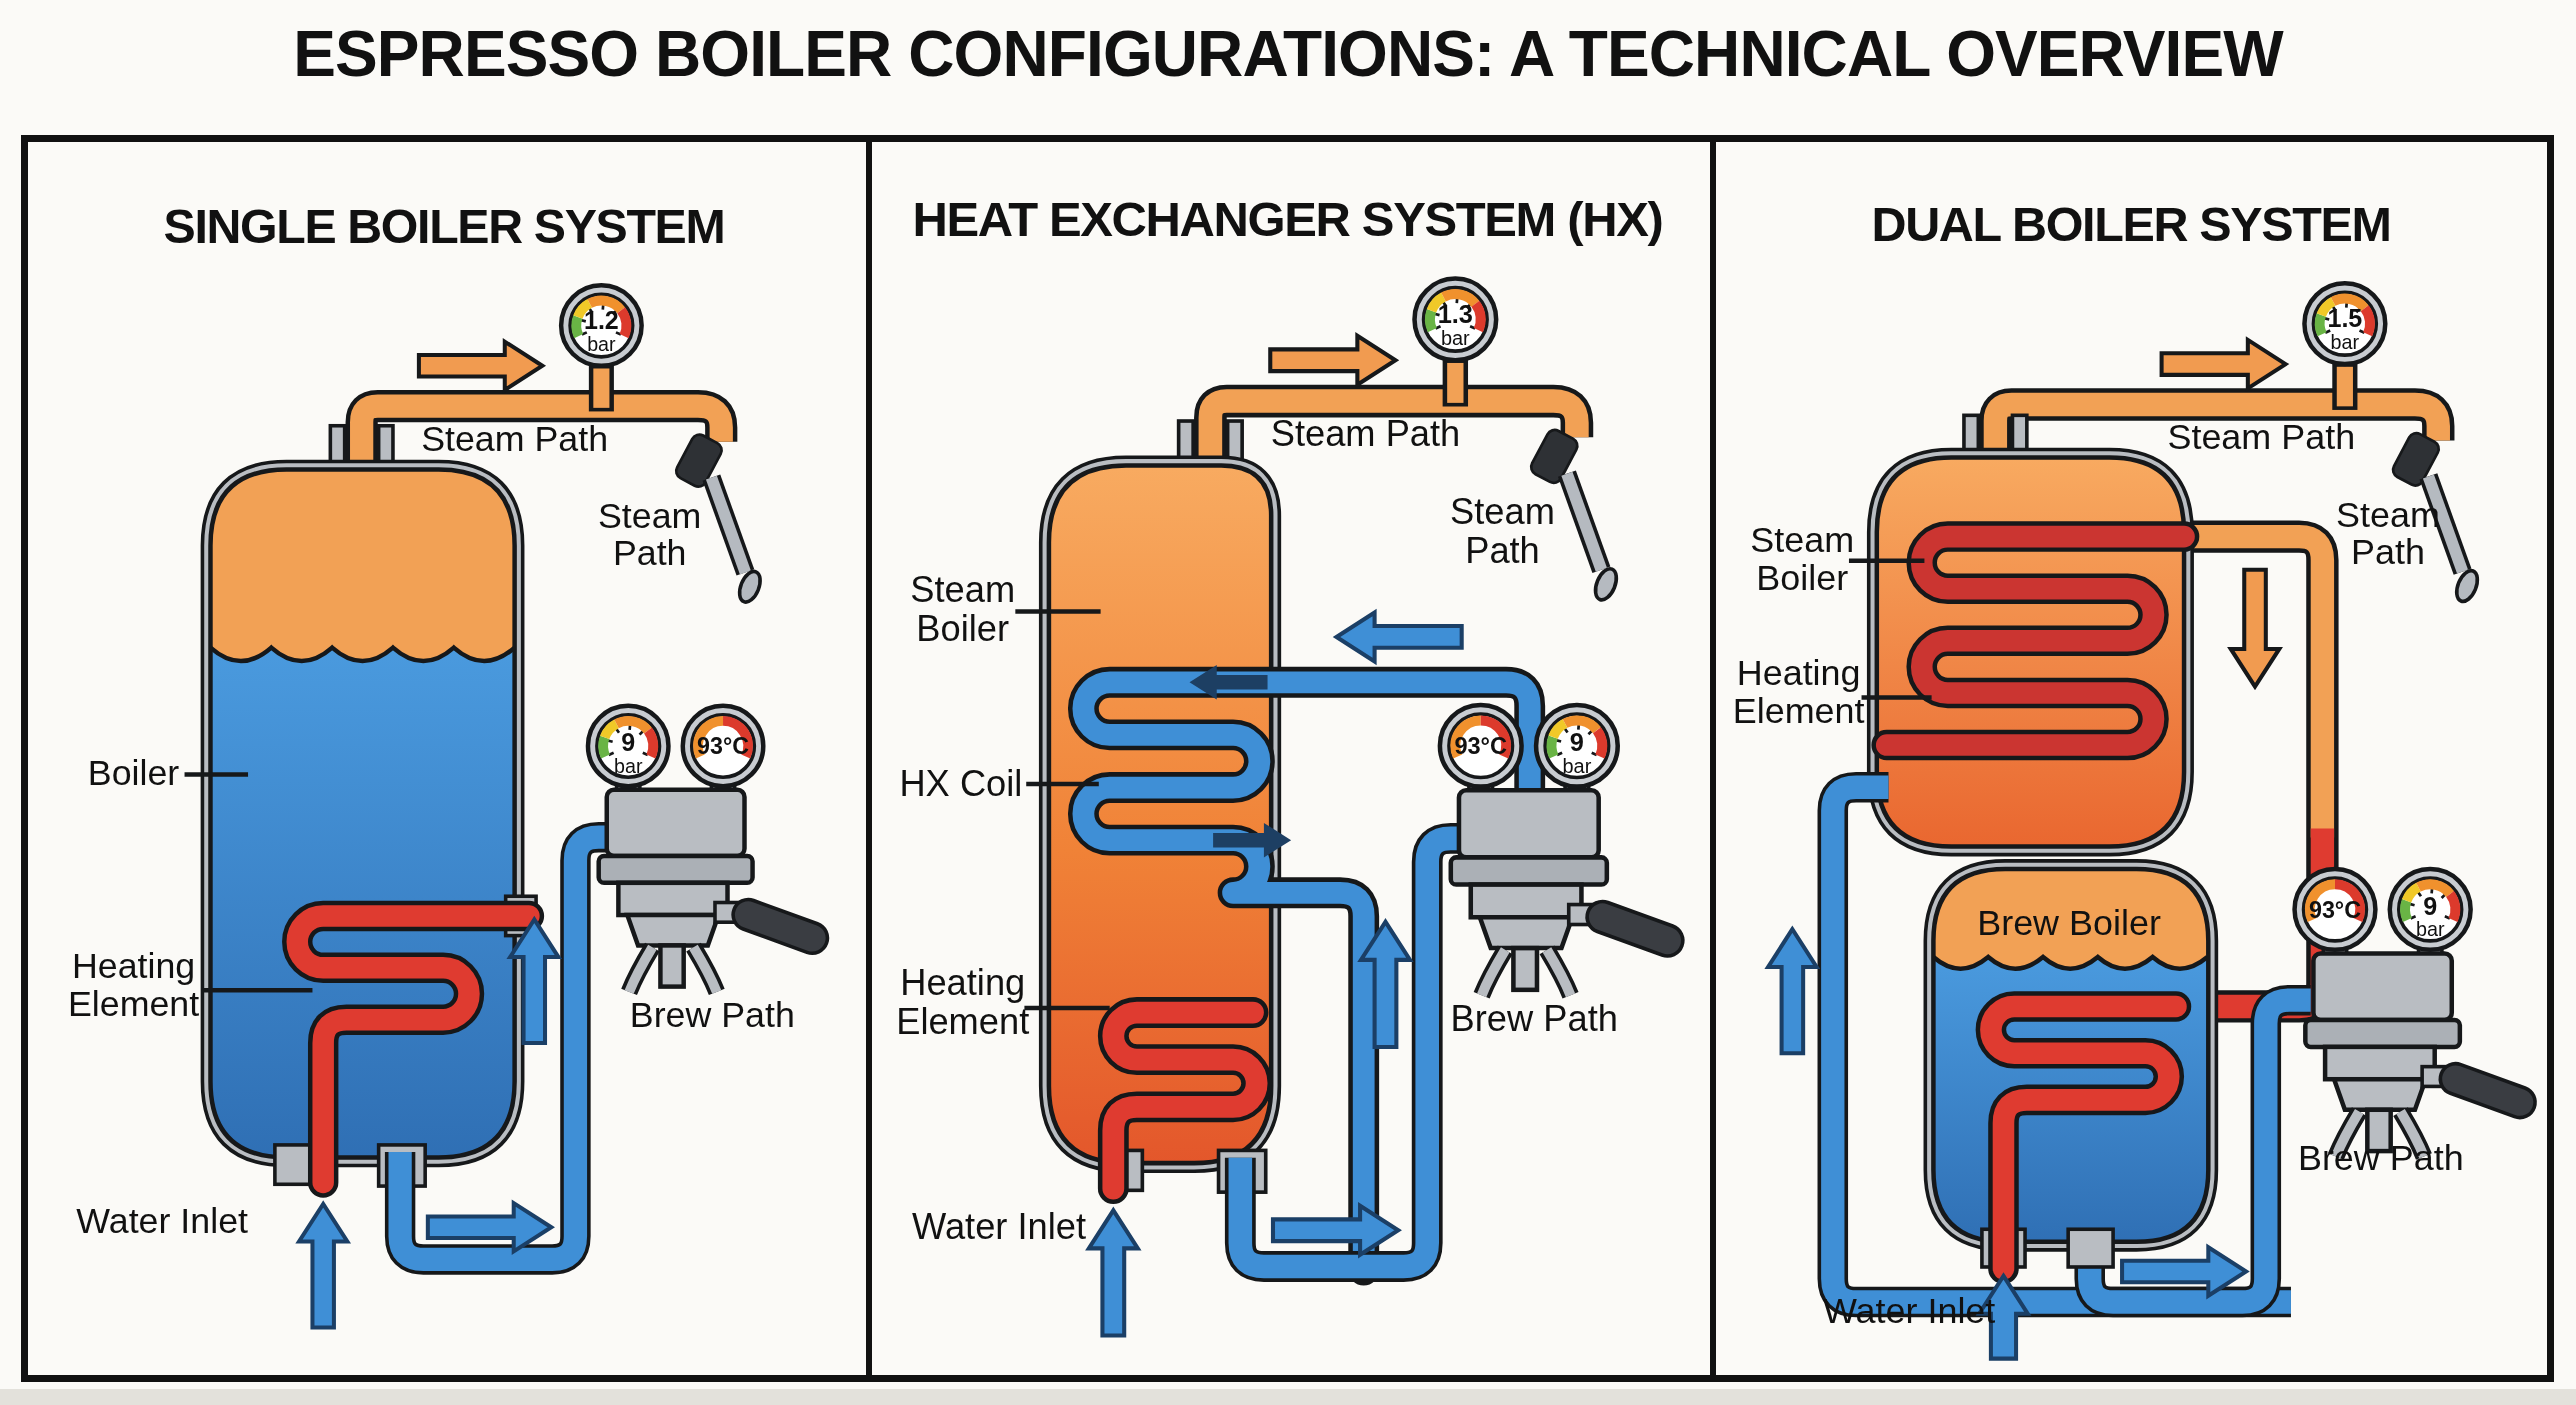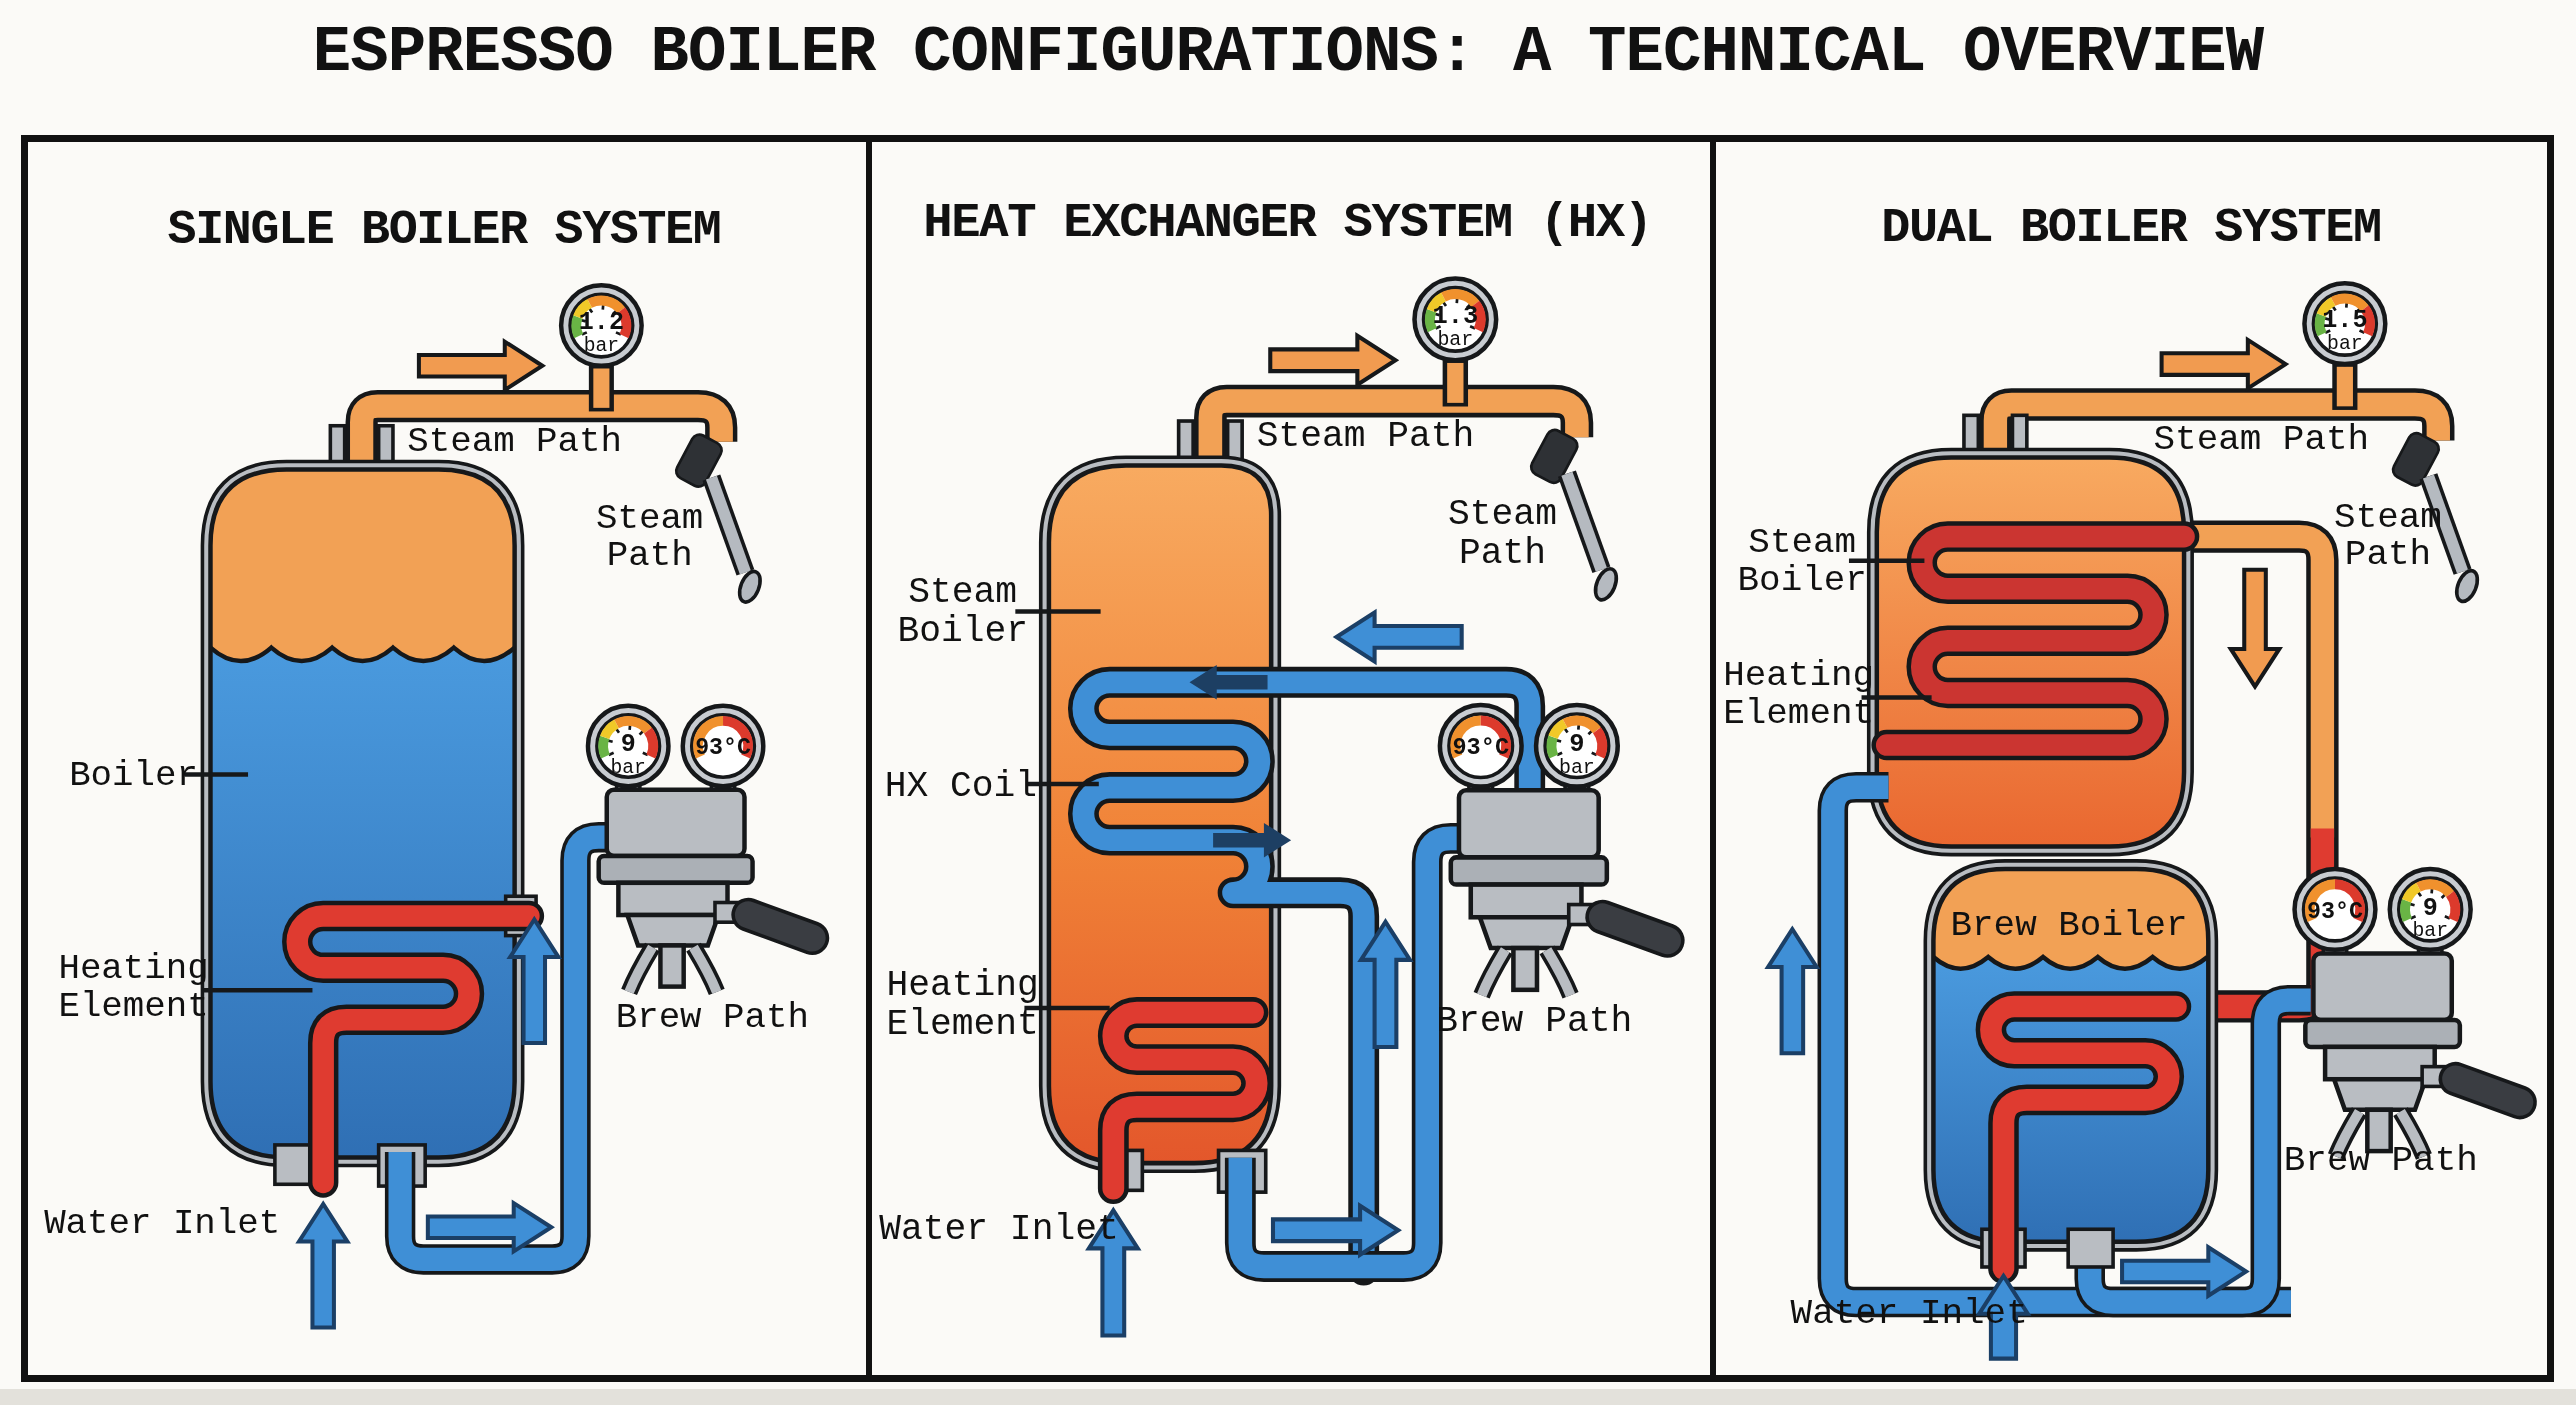--- a/index.html
+++ b/index.html
@@ -1,17 +1,17 @@
 <!DOCTYPE html>
 <html style="font-size:14.6px"><head>
 <meta charset="utf-8">
 <style>
   html,body{margin:0;padding:0;background:#f1efea;}
   .stage{position:relative;width:2576px;height:1405px;background:#fbfaf7;overflow:hidden;
-         font-family:Liberation Mono, monospace;}
+         font-family:Liberation Sans, sans-serif;}
   .main-title{position:absolute;left:0;top:16.5px;width:100%;text-align:center;
     font-size:64px;font-weight:bold;letter-spacing:-0.9px;color:#111;}
   .outer-box{position:absolute;left:21px;top:135px;width:2519px;height:1233px;
     border:7.3px solid #111;background:#fbfaf7;display:flex;gap:7px;}
   .panel{flex:1 1 0;height:100%;position:relative;}
   .panel+.panel{border-left:6.4px solid #111;}
   .panel-svg{width:100%;height:100%;display:block;}
   .bottom-strip{position:absolute;left:0;bottom:0;width:100%;height:16.5px;background:#e3e1db;}
   text{fill:#111;}
   .hdr{font-size:54px;font-weight:bold;letter-spacing:-1.5px;text-anchor:middle;}

